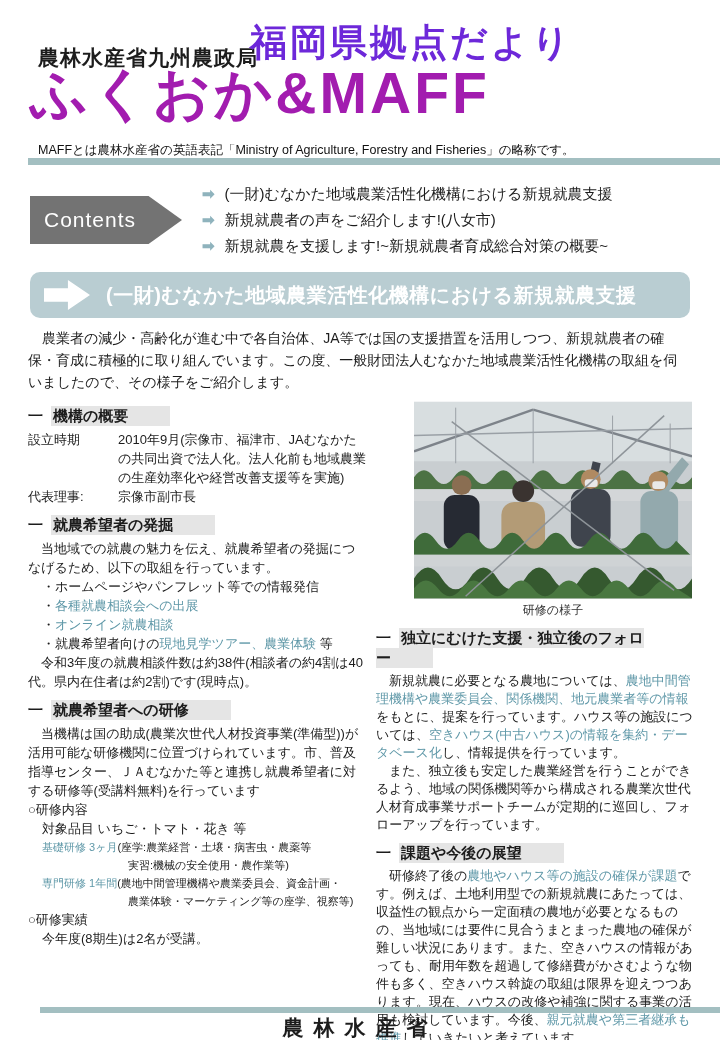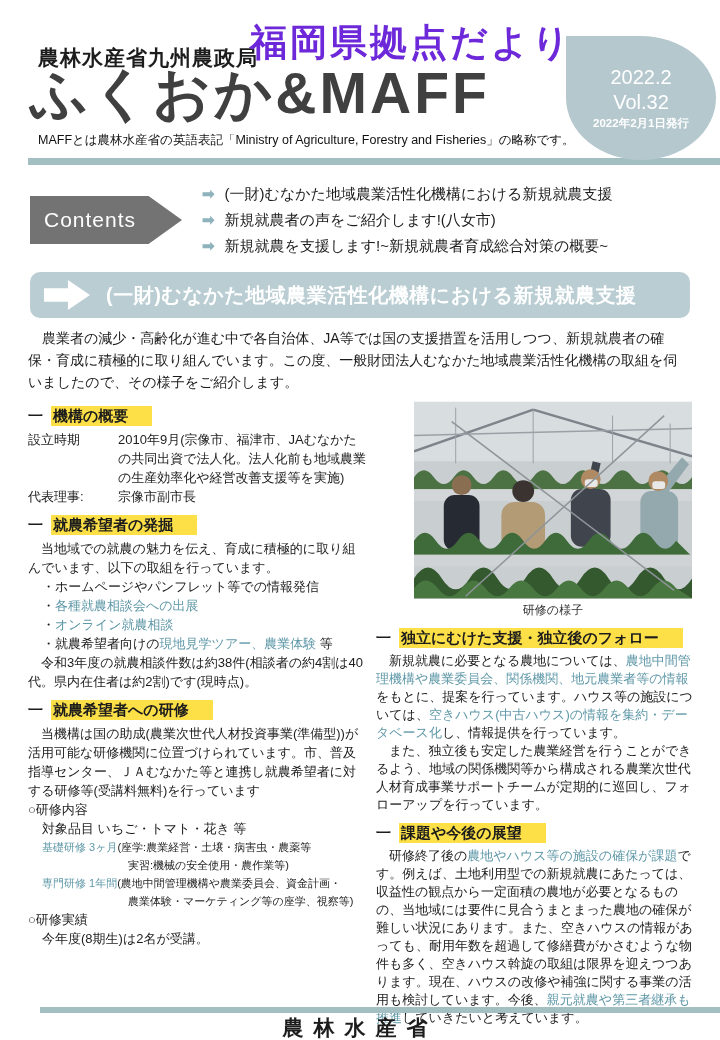--- a/index.html
+++ b/index.html
@@ -4,22 +4,22 @@
 <style>
   html,body{margin:0;padding:0;background:#fff;}
   .page{position:relative;width:720px;height:1040px;background:#fff;overflow:hidden;
         font-family:Liberation Sans, sans-serif;color:#1c1c1c;}
   
   .header{position:relative;height:168px;}
   .agency{position:absolute;left:38px;top:44px;font-size:21px;font-weight:bold;letter-spacing:1px;}
   .newsletter-name{position:absolute;left:250px;top:18px;font-size:37px;font-weight:bold;
                    color:#6d28d9;letter-spacing:3px;}
   .main-title{position:absolute;left:30px;top:56px;font-size:57px;font-weight:bold;
-              color:#404040;letter-spacing:3px;}
-  .note{position:absolute;left:38px;top:132px;font-size:12.5px;color:#111;}
+              color:#a21caf;letter-spacing:3px;}
+  .note{position:absolute;left:38px;top:142px;font-size:12.5px;color:#111;}
   .head-bar{position:absolute;left:28px;right:0;top:158px;height:7px;background:#a3bfc1;}
   .badge{position:absolute;right:4px;top:36px;width:150px;height:124px;background:#b5c8ce;
          border-radius:0 50% 50% 50%;z-index:2;display:flex;flex-direction:column;
          align-items:center;justify-content:center;color:#fff;gap:1px;}
   .badge-big{font-size:20px;line-height:24px;}
   .badge-small{font-size:11.5px;font-weight:bold;line-height:16px;}
   
   .contents{display:flex;align-items:center;gap:20px;margin:10px 0 0 30px;}
   .contents-label{flex:none;width:152px;height:48px;background:#737373;color:#fff;
                   font-size:21px;letter-spacing:1px;display:flex;align-items:center;
@@ -32,21 +32,21 @@
           display:flex;align-items:center;gap:16px;padding:0 10px 0 14px;}
   .banner-arrow{flex:none;width:46px;height:34px;background:#fff;
                 clip-path:polygon(0 30%,52% 30%,52% 6%,100% 50%,52% 94%,52% 70%,0 70%);}
   .banner-title{color:#fff;font-weight:bold;font-size:20px;letter-spacing:0.5px;white-space:nowrap;}
   .intro{margin:9px 30px 4px 28px;font-size:14px;line-height:22px;}
   
   .columns{display:flex;margin:2px 24px 0 28px;gap:8px;}
   .col-left{flex:none;width:340px;font-size:13px;line-height:19px;}
   .col-right{flex:1;min-width:0;font-size:13px;line-height:18px;}
   .sec-head{font-size:15px;font-weight:bold;margin:9px 0 4px 0;line-height:20px;}
-  .sec-head .hl{background:#fde047;padding:1px 24px 2px 2px;}
+  .sec-head .hl{background:#e5e5e5;padding:1px 42px 2px 2px;}
   .sec-head .dash{margin-right:8px;}
   .ov-row{display:flex;}
   .ov-lbl{flex:0 0 90px;}
   .ov-vals{flex:1;}
   .accent{color:#5f98a8;}
   .para{min-height:10px;}
   .ind1{padding-left:14px;}
   .ind2{padding-left:100px;}
   .small{font-size:11px;line-height:18px;white-space:nowrap;}
   
@@ -61,25 +61,20 @@
 <body>
 
 <div class="page">
 
   <div class="header">
     <div class="agency">農林水産省九州農政局</div>
     <div class="newsletter-name">福岡県拠点だより</div>
     <div class="main-title">ふくおか&amp;MAFF</div>
     <div class="note">MAFFとは農林水産省の英語表記「Ministry of Agriculture, Forestry and Fisheries」の略称です。</div>
     <div class="head-bar"></div>
-    <div class="badge">
-      <div class="badge-big">2022.2</div>
-      <div class="badge-big">Vol.32</div>
-      <div class="badge-small">2022年2月1日発行</div>
-    </div>
   </div>
 
   <div class="contents">
     <div class="contents-label">Contents</div>
     <div>
         <div class="c-row">
           <span class="c-arrow">➡</span>
           <span>(一財)むなかた地域農業活性化機構における新規就農支援</span>
         </div>
         <div class="c-row">
@@ -118,21 +113,21 @@
             <div class="ov-vals">
               <div>宗像市副市長</div>
             </div>
           </div>
         </div>
 
       <div class="sec-head">
         <span class="dash">一</span><span class="hl">就農希望者の発掘</span>
       </div>
       <div>
-          <div class="para"><span>　当地域での就農の魅力を伝え、育成に積極的に取り組んでいます、以下の取組を行っています。</span></div>
+          <div class="para"><span>　当地域での就農の魅力を伝え、就農希望者の発掘につなげるため、以下の取組を行っています。</span></div>
           <div class="para ind1"><span>・ホームページやパンフレット等での情報発信</span></div>
           <div class="para ind1"><span>・</span><span class="accent">各種就農相談会への出展</span></div>
           <div class="para ind1"><span>・</span><span class="accent">オンライン就農相談</span></div>
           <div class="para ind1"><span>・就農希望者向けの</span><span class="accent">現地見学ツアー、農業体験</span><span> 等</span></div>
           <div class="para"><span>　令和3年度の就農相談件数は約38件(相談者の約4割は40代。県内在住者は約2割)です(現時点)。</span></div>
         </div>
 
       <div class="sec-head">
         <span class="dash">一</span><span class="hl">就農希望者への研修</span>
       </div>

